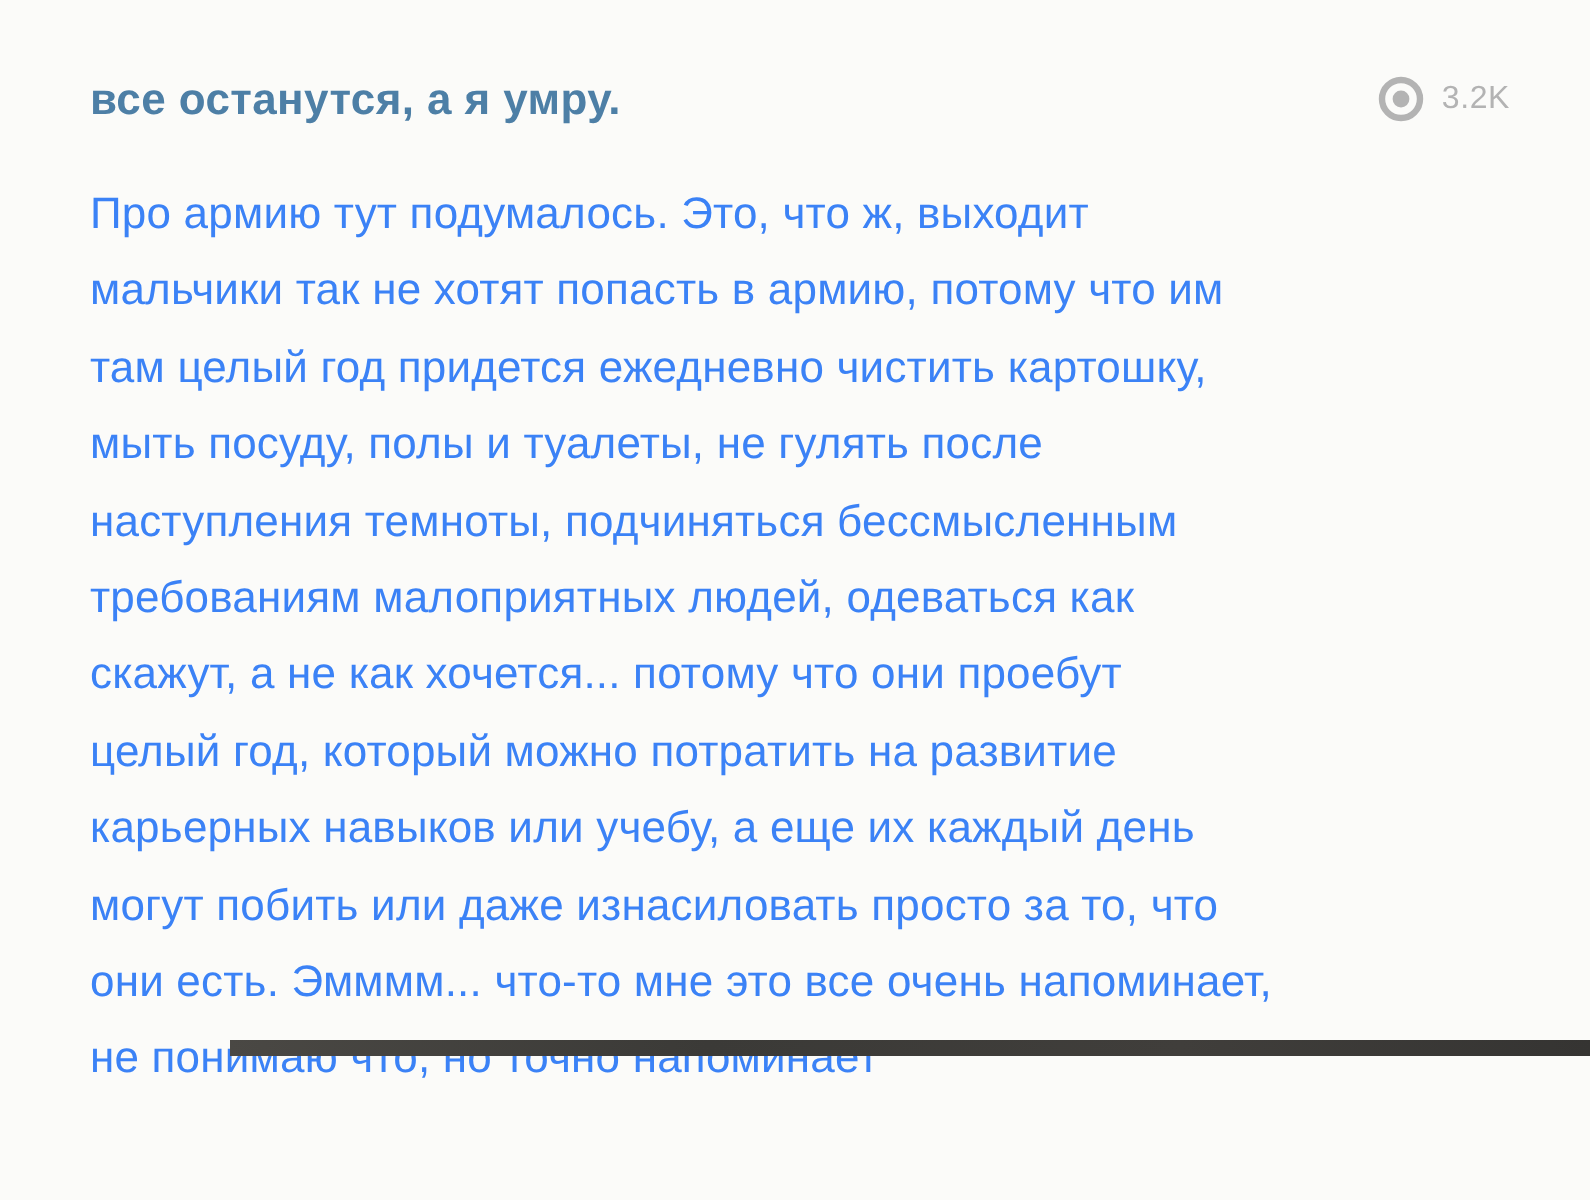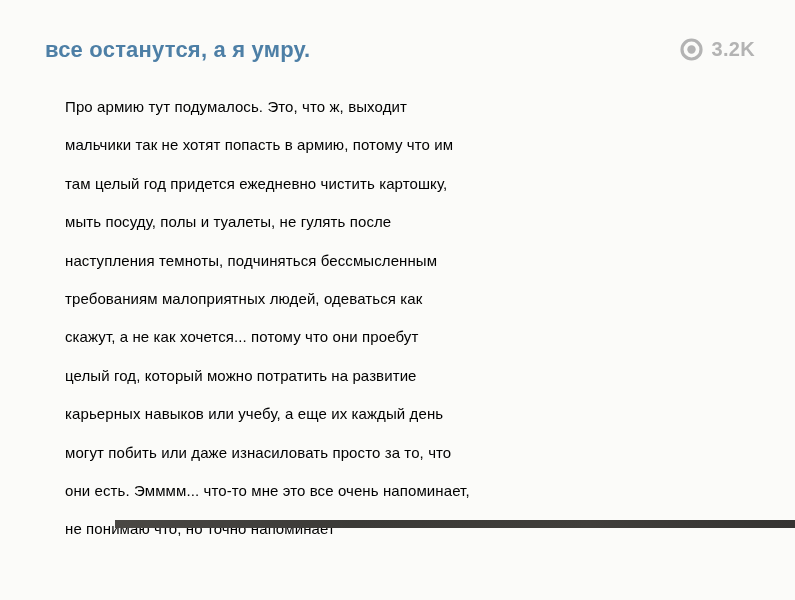--- a/index.html
+++ b/index.html
@@ -34,33 +34,32 @@
     display: flex;
     align-items: center;
     gap: 7px;
   }
   .views .eye {
     width: 27px;
     height: 27px;
     display: inline-block;
   }
   .views-count {
-    font-size: 20px;
-    font-weight: 700;
+    font-size: 16px;
+    font-weight: 400;
     color: #b3b3b3;
     letter-spacing: 0.3px;
   }
   .post-body {
     margin-top: 25px;
-    font-size: 15px;
+    font-size: 22px;
     line-height: 38.4px;
-    color: #000000;
+    color: #3b82f6;
     white-space: pre-line;
     letter-spacing: 0.1px;
-    margin-left: 20px;
   }
   .next-image-strip {
     position: absolute;
     left: 115px;
     right: 0;
     bottom: 0;
     height: 8px;
     background: linear-gradient(90deg, #4a4844 0%, #3b3a37 35%, #403e3b 70%, #353432 100%);
   }
 </style>

